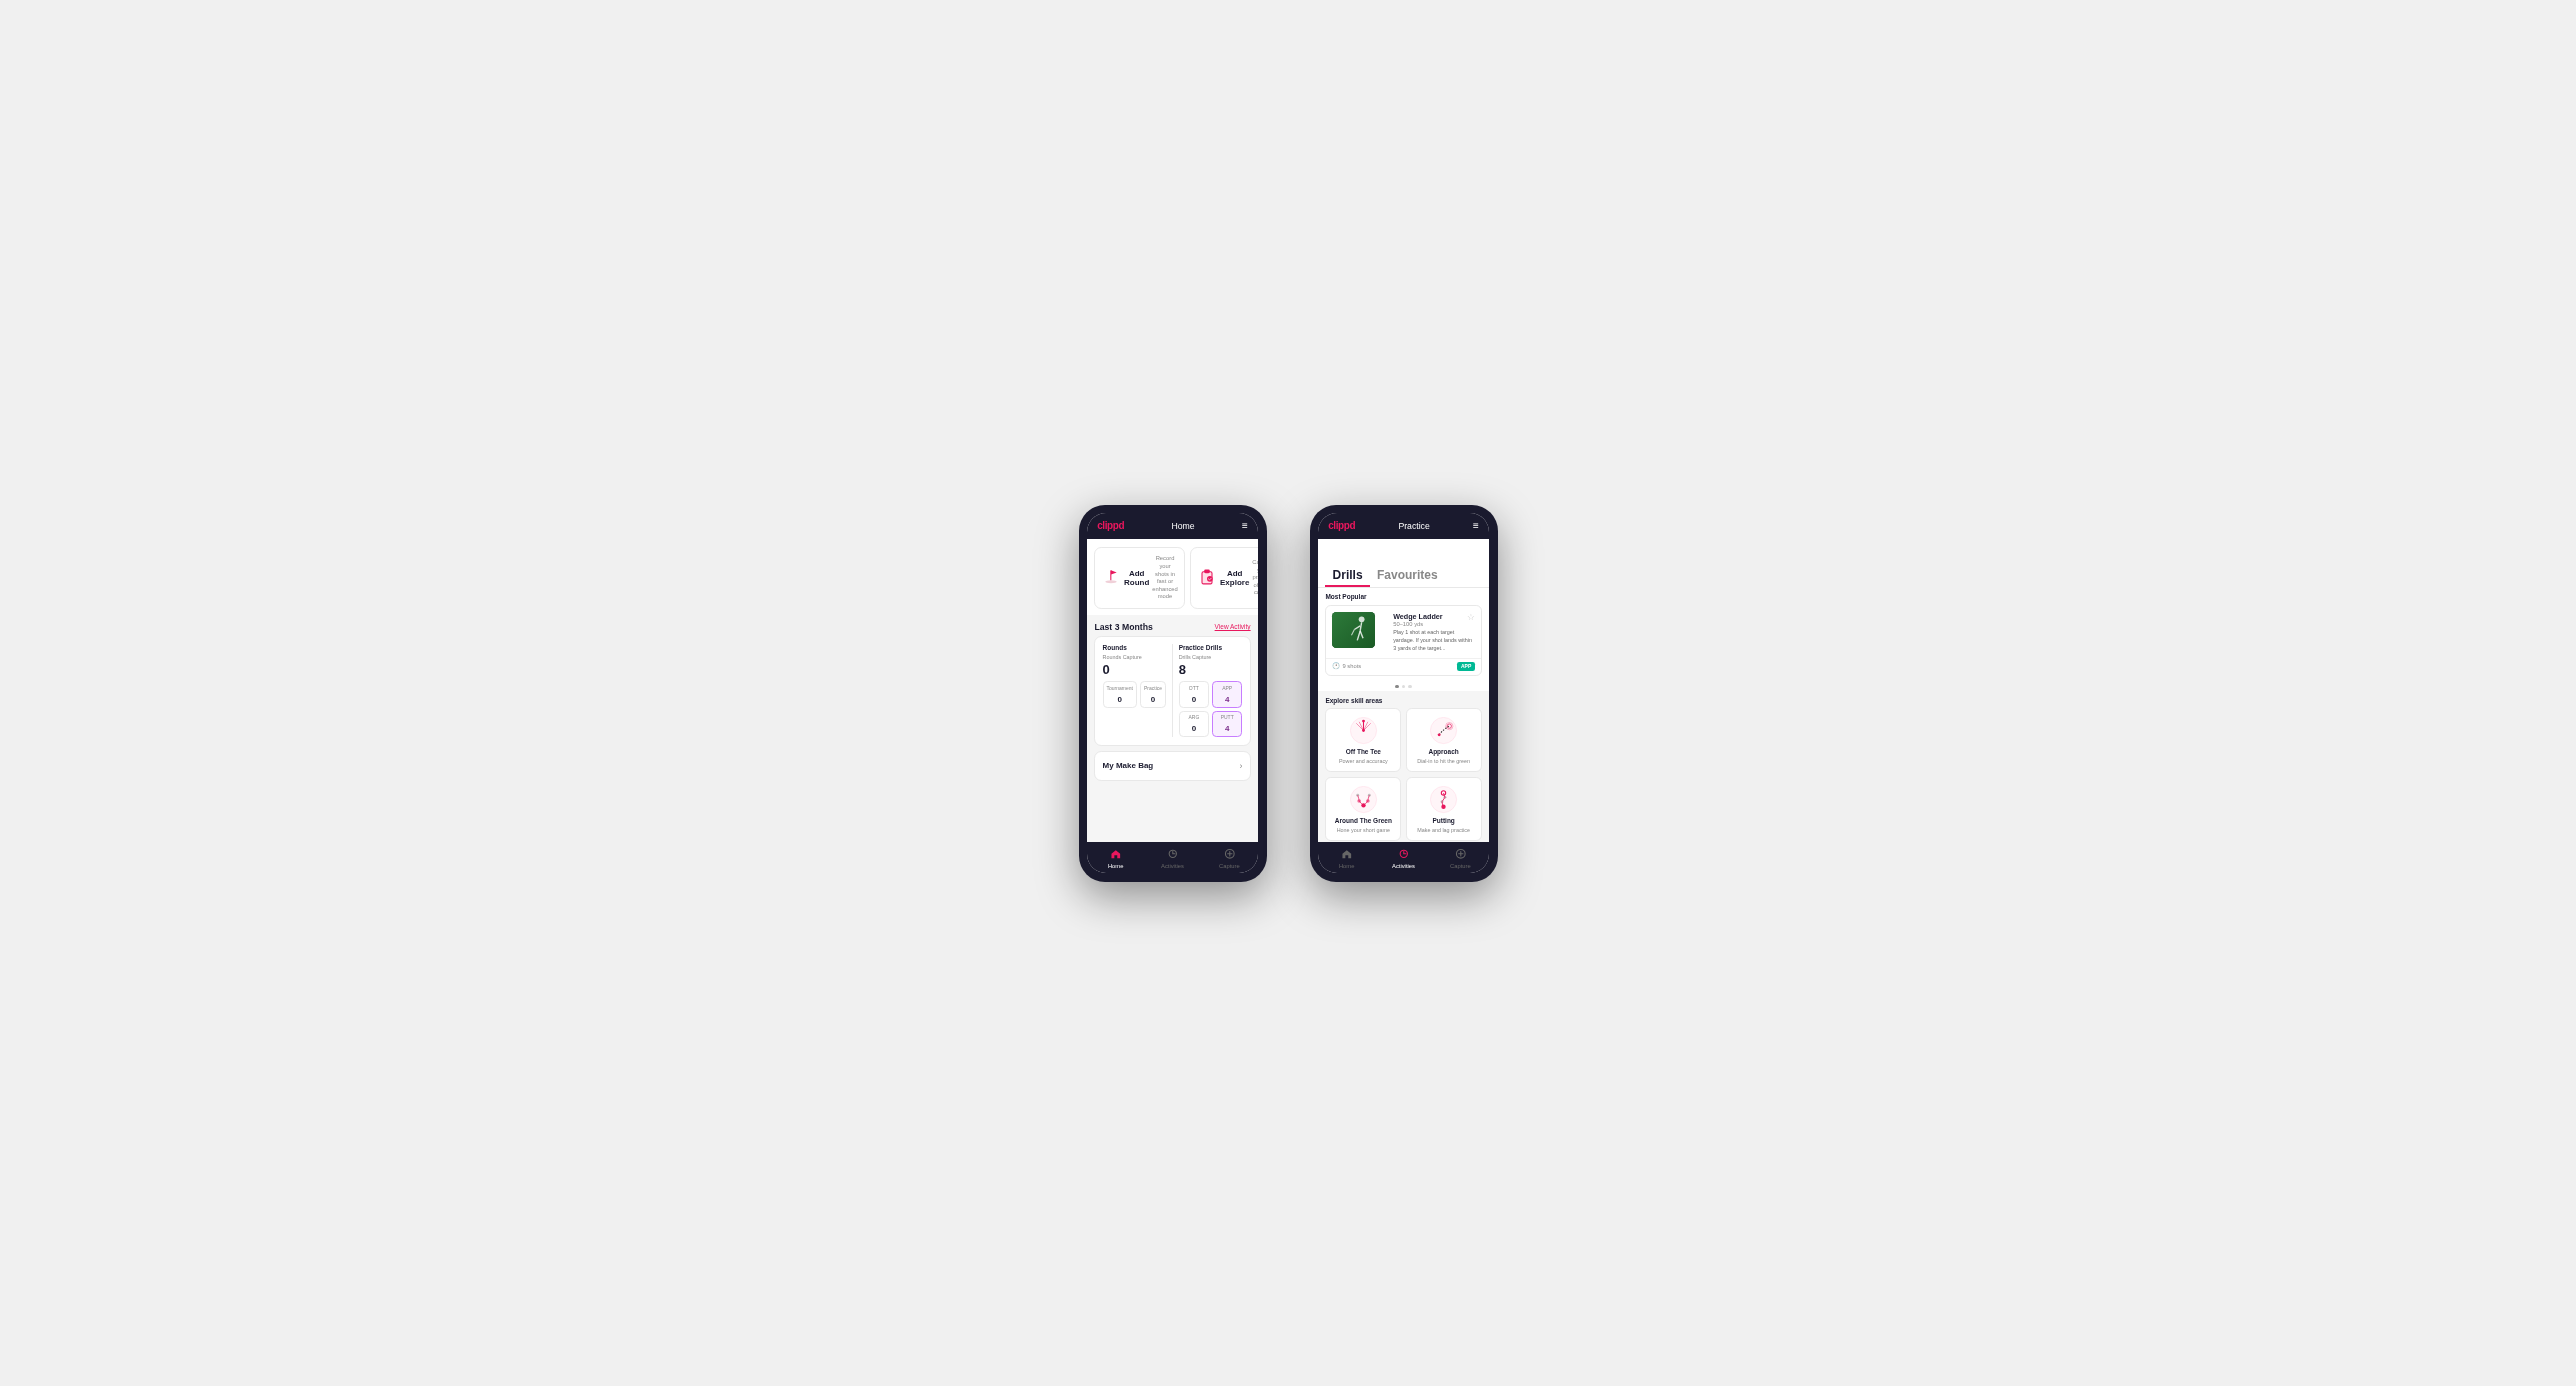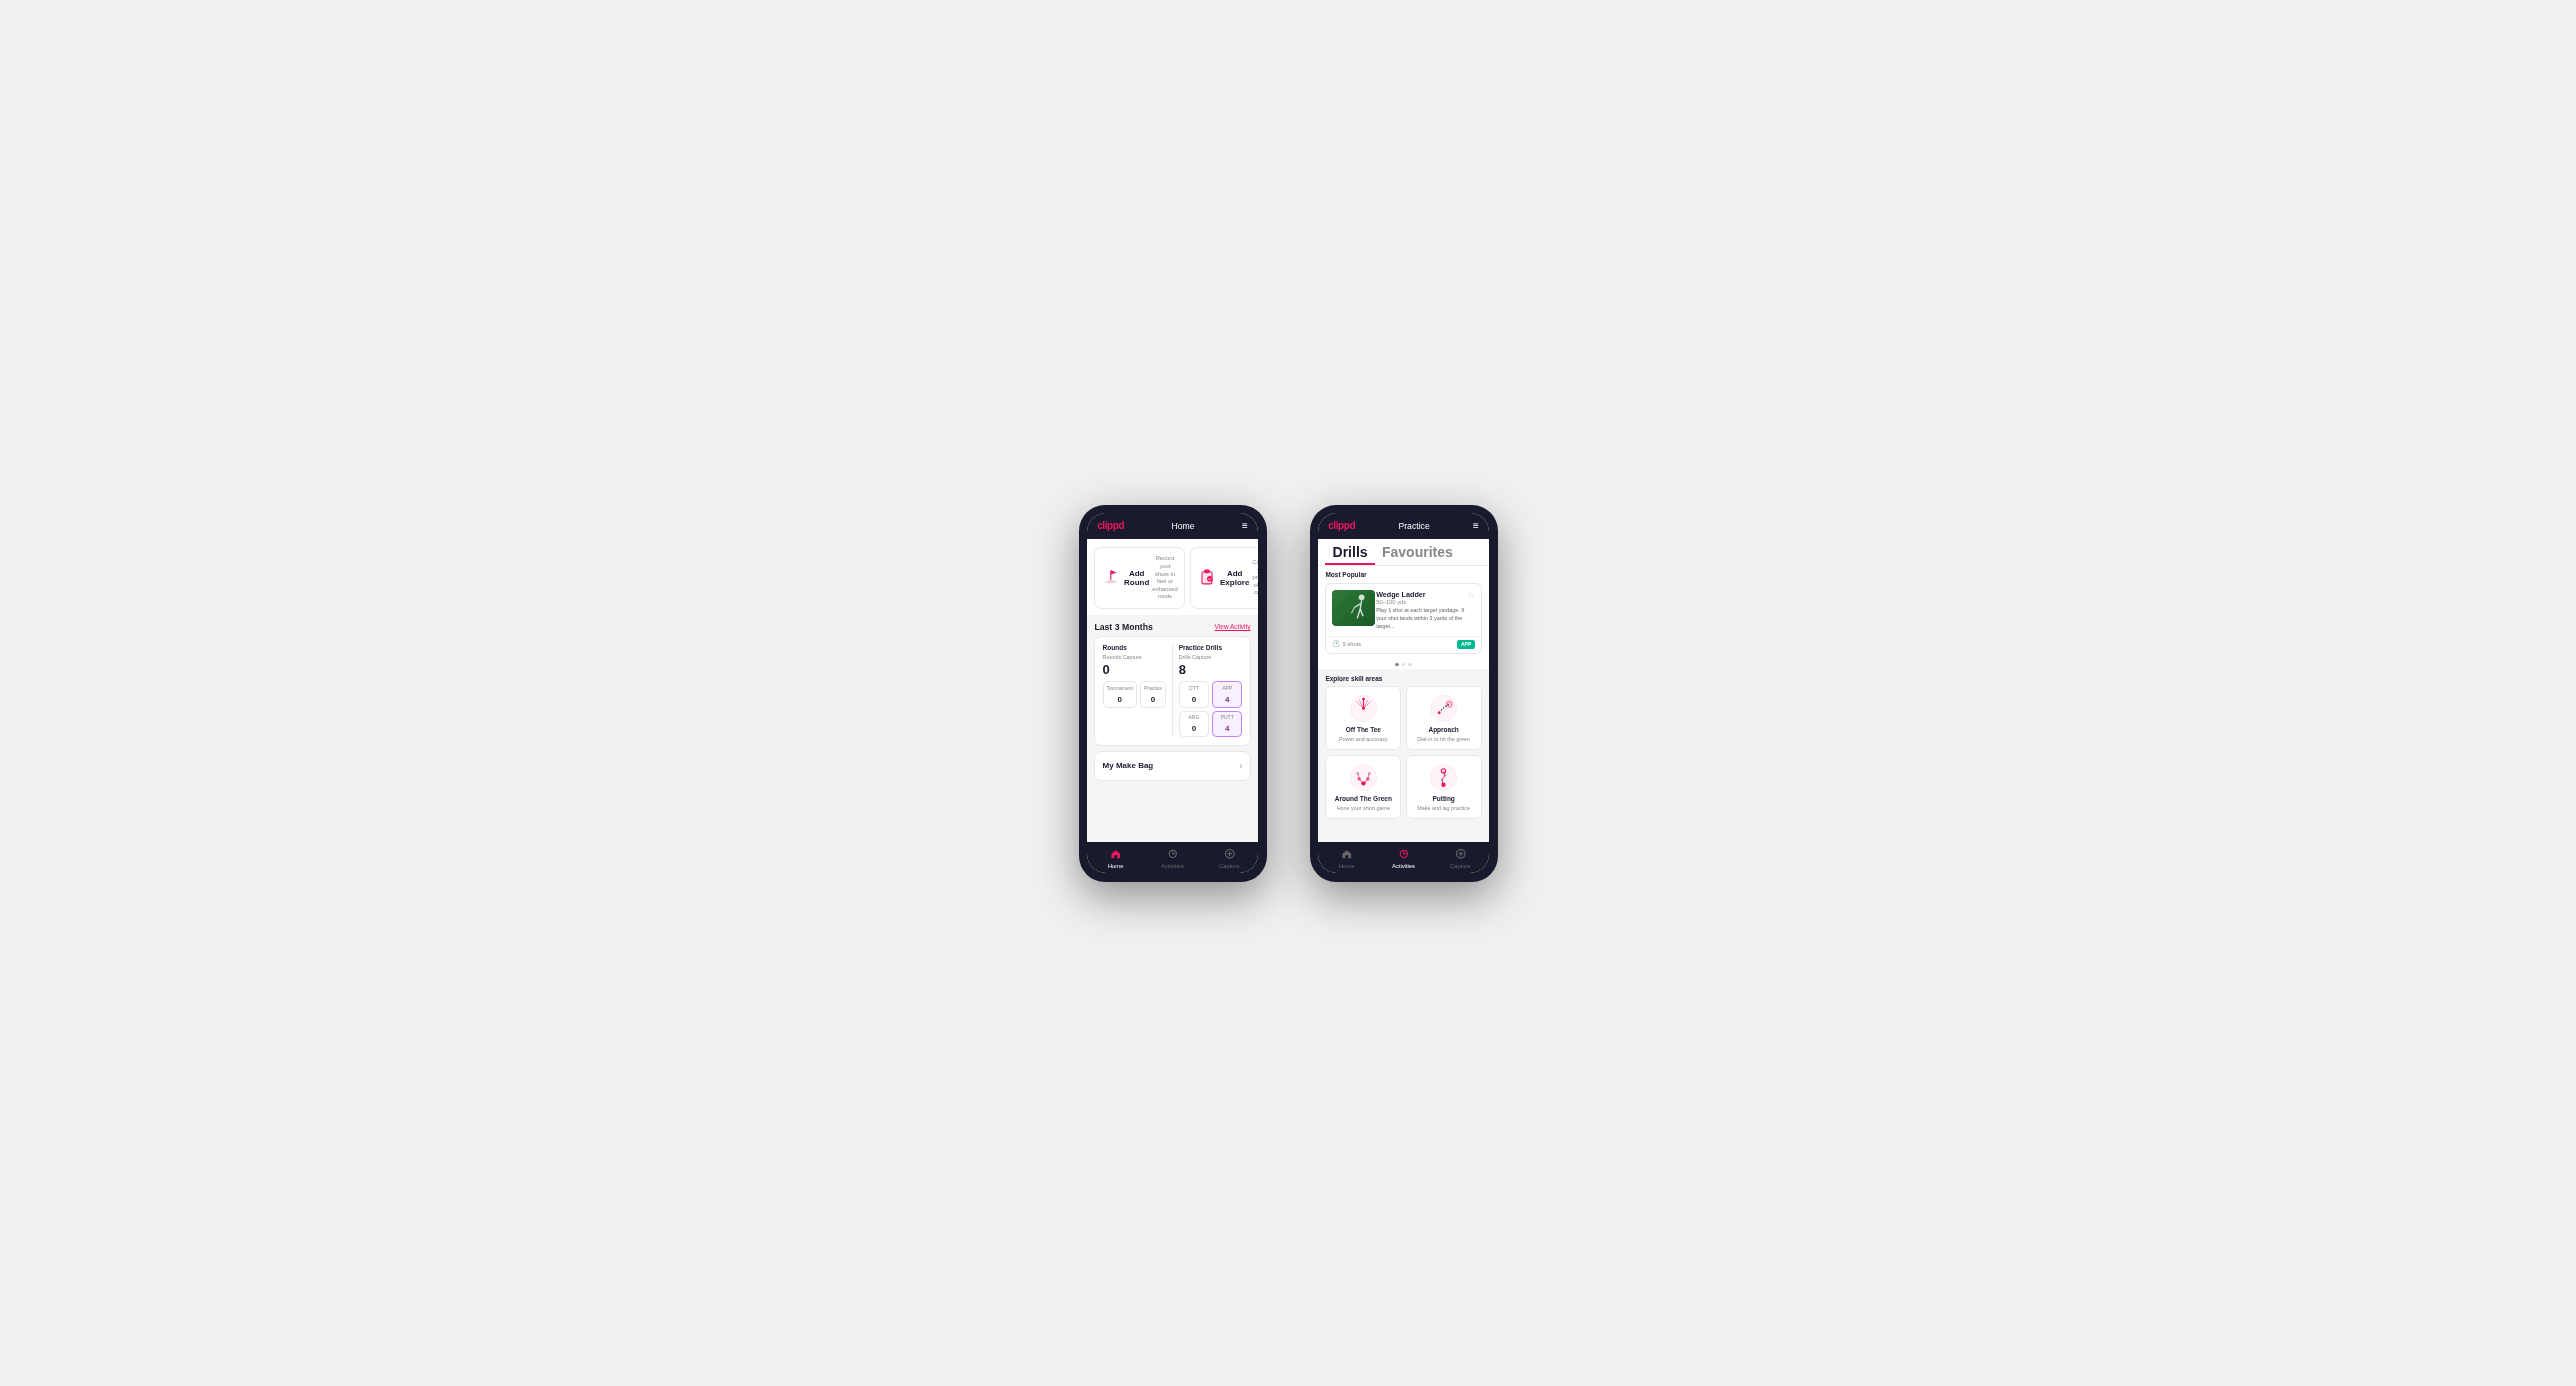--- a/index.html
+++ b/index.html
@@ -240,25 +240,26 @@
     
     .tabs-bar {
       display: flex;
       background: #fff;
       border-bottom: 0.7px solid #e8e8e8;
       padding: 0 7.2px;
       flex-shrink: 0;
     }
     .tab-item {
       padding: 5.8px 7.2px 4.3px;
-      font-size: 14px;
+      font-size: 12px;
       font-weight: 600;
       color: #888;
       cursor: pointer;
       position: relative;
+      margin-top: 24px;
     }
     .tab-item.active {
       color: #1a1a2e;
     }
     .tab-item.active::after {
       content: '';
       position: absolute;
       bottom: 0;
       left: 0;
       right: 0;
@@ -279,21 +280,21 @@
     }
     .drill-card {
       border: 0.7px solid #e8e8e8;
       border-radius: 5.8px;
       overflow: hidden;
       display: flex;
       flex-direction: column;
     }
     .drill-card-body {
       display: flex;
-      gap: 1px;
+      gap: 18px;
       padding: 5.8px;
     }
     .drill-thumb {
       width: 43px;
       height: 36px;
       background: #2a5a3a;
       border-radius: 4.3px;
       flex-shrink: 0;
       display: flex;
       align-items: center;

